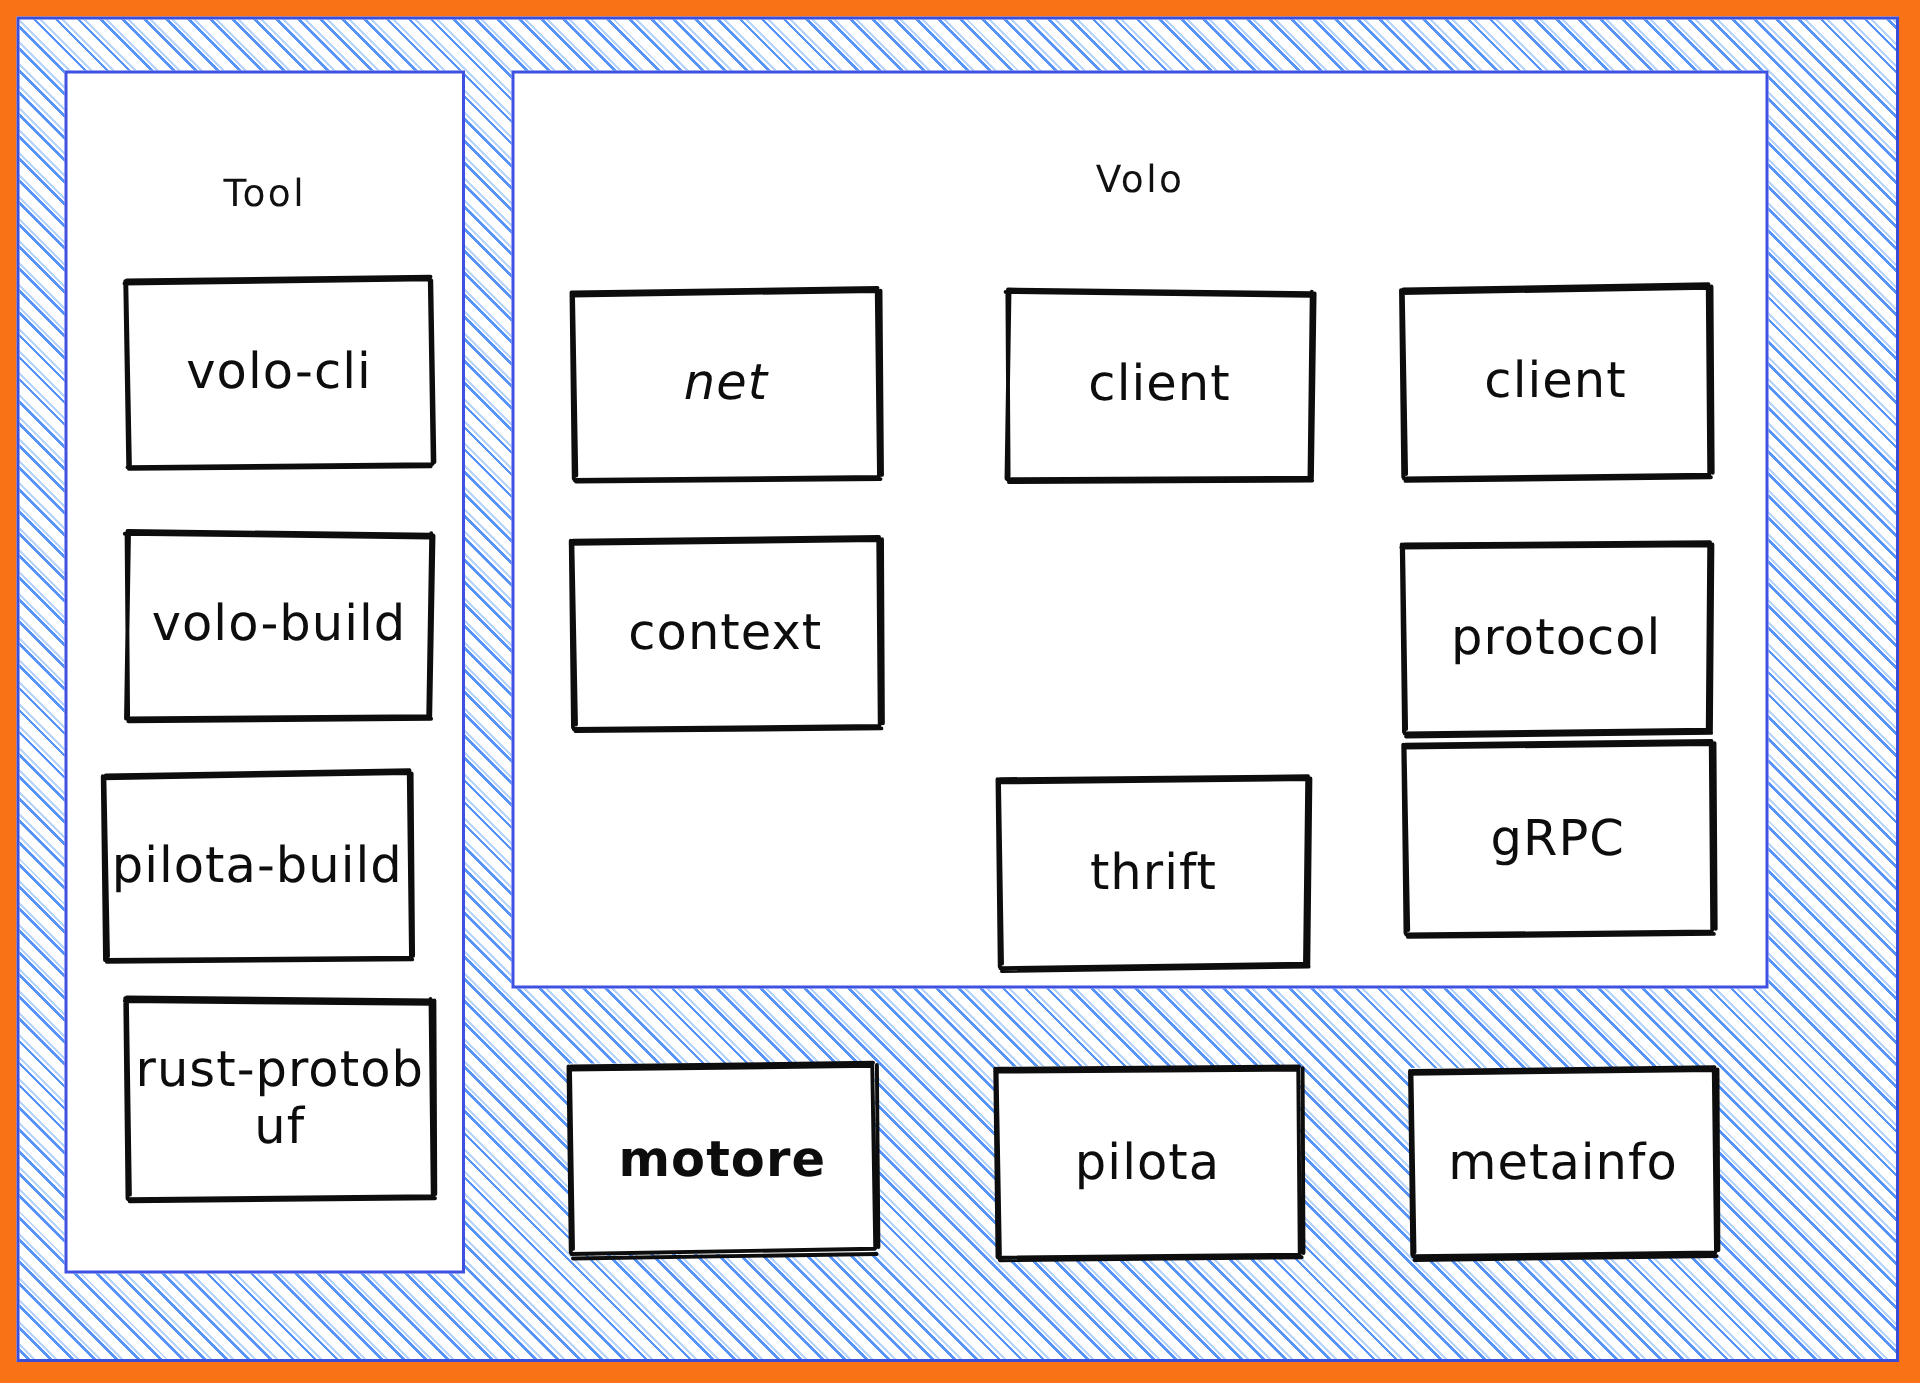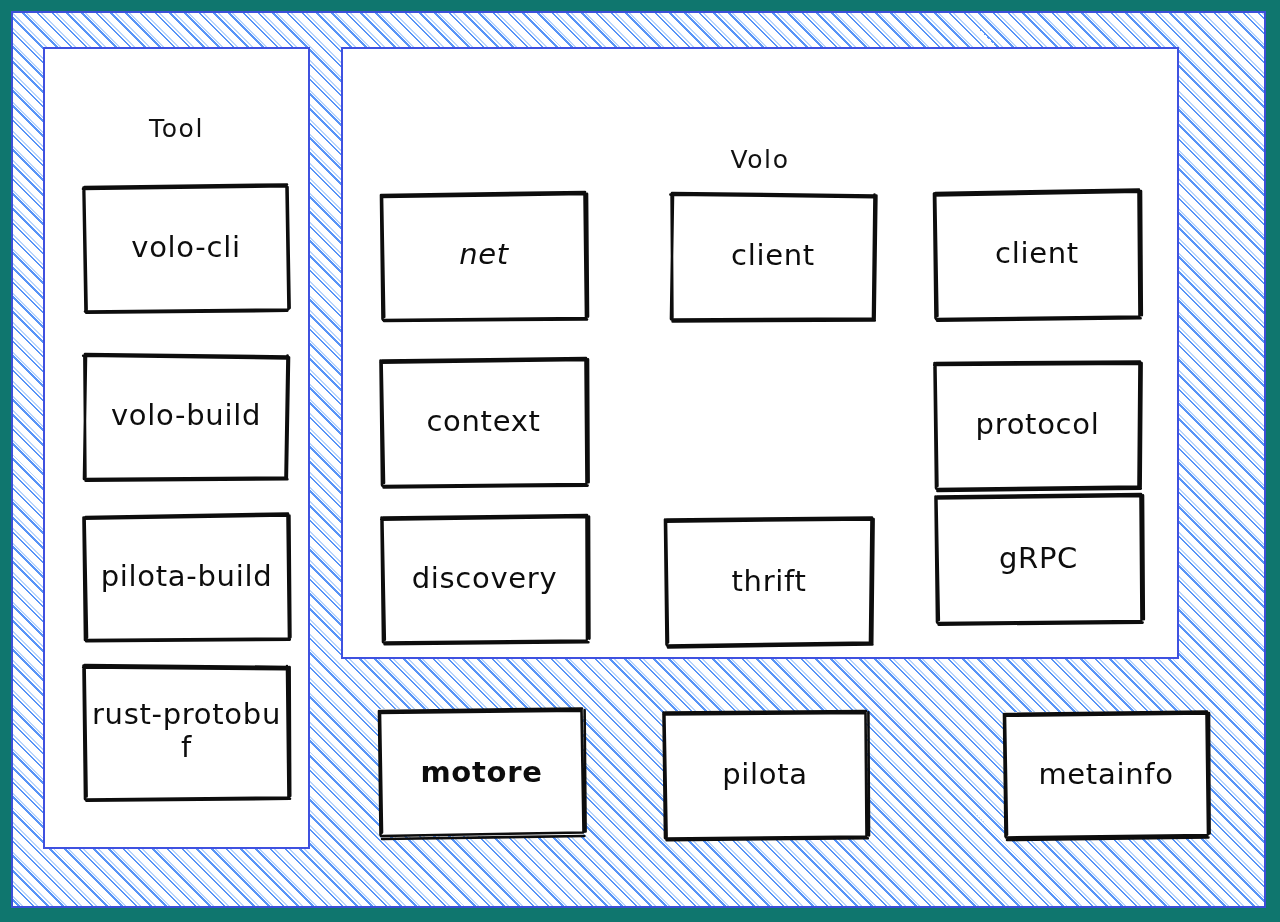--- a/index.html
+++ b/index.html
@@ -9,21 +9,21 @@
     background: #ffffff;
   }
   body {
     font-family: "DejaVu Sans", sans-serif;
   }
 
   #canvas {
     position: relative;
     width: 1280px;
     height: 922px;
-    background: #0f766e;
+    background: #f97316;
     overflow: hidden;
   }
 
   
   .outer-region {
     position: absolute;
     left: 11px;
     top: 11px;
     width: 1255px;
     height: 897px;
@@ -71,21 +71,21 @@
     left: 0;
     right: 0;
     text-align: center;
     color: #111111;
     font-size: 25px;
     letter-spacing: 1.6px;
     font-family: "DejaVu Sans", sans-serif;
     white-space: nowrap;
   }
   .group-tool .group-title { top: 65px; }
-  .group-volo .group-title { top: 56px; margin-top: 40px; }
+  .group-volo .group-title { top: 56px; }
 
   
   .sketch-box {
     position: absolute;
     box-sizing: border-box;
   }
   .sketch-box svg {
     position: absolute;
     left: 0;
     top: 0;
@@ -103,21 +103,21 @@
     background: #ffffff;
   }
   .sketch-box .box-label {
     position: absolute;
     left: 6px;
     right: 6px;
     top: 50%;
     transform: translateY(-50%);
     text-align: center;
     color: #0d0d0d;
-    font-size: 29px;
+    font-size: 33px;
     line-height: 1.16;
     letter-spacing: 0.7px;
     word-break: break-all;
     font-family: "DejaVu Sans", sans-serif;
   }
 </style>
 </head>
 <body>
 
 <div id="canvas">
@@ -139,21 +139,21 @@
 
   <div class="sketch-box" style="left:81px; top:351px; width:210px; height:130px;">
     <div class="box-fill"></div>
     <svg viewBox="0 0 210 130" preserveAspectRatio="none">
       <path d="M4 3 L207 5.5 M206.5 4.5 L204.5 126 M205 126.5 L3.5 128 M3 128 L5 4
                M2.2 4.8 L206 7.4 M208 6.2 L205.8 127.4 M206.4 128.2 L4.6 129.8 M4.4 126 L3.4 5.6" fill="none" stroke="#0d0d0d" stroke-width="2.6" stroke-linecap="round"></path>
     </svg>
     <div class="box-label">volo-build</div>
   </div>
 
-  <div class="sketch-box" style="left:81px; top:511px; width:211px; height:131px;">
+  <div class="sketch-box" style="left:66px; top:511px; width:211px; height:131px;">
     <div class="box-fill"></div>
     <svg viewBox="0 0 211 131" preserveAspectRatio="none">
       <path d="M4.5 6 L207 2.5 M206.5 3.5 L208 127 M207.5 127.5 L4 129 M4 129 L2.5 6.5
                M2.5 7.8 L206 4.4 M208.4 4.6 L209.4 126.2 M208.8 128.6 L5.2 130.2 M6 126.4 L3.6 8" fill="none" stroke="#0d0d0d" stroke-width="2.6" stroke-linecap="round"></path>
     </svg>
     <div class="box-label">pilota-build</div>
   </div>
 
   <div class="sketch-box" style="left:81px; top:661px; width:211px; height:141px;">
     <div class="box-fill"></div>
@@ -207,28 +207,20 @@
 
   <div class="sketch-box" style="left:932px; top:358px; width:211px; height:134px;">
     <div class="box-fill"></div>
     <svg viewBox="0 0 211 134" preserveAspectRatio="none">
       <path d="M4 5 L208 3.5 M207.5 4.5 L206.5 128 M207 128.5 L4.5 131 M4 130 L2.5 5
                M2.2 7 L207 5.6 M209.6 5 L208.6 129.6 M208.8 130.6 L5.4 133 M5.4 128 L3.4 7.4" fill="none" stroke="#0d0d0d" stroke-width="2.6" stroke-linecap="round"></path>
     </svg>
     <div class="box-label">protocol</div>
   </div>
 
-  <div class="sketch-box" style="left:379px; top:512px; width:211px; height:133px;">
-    <div class="box-fill"></div>
-    <svg viewBox="0 0 211 133" preserveAspectRatio="none">
-      <path d="M4 5.5 L208 3 M207.5 4 L208 127.5 M207.5 128.5 L4.5 130.5 M4 130 L2.5 5.5
-               M2.2 7.6 L207 5 M210 4.6 L210.4 126.6 M209.4 130.2 L5.6 132.2 M5.8 127.8 L3.4 8" fill="none" stroke="#0d0d0d" stroke-width="2.6" stroke-linecap="round"></path>
-    </svg>
-    <div class="box-label">discovery</div>
-  </div>
 
   <div class="sketch-box" style="left:663px; top:515px; width:212px; height:133px;">
     <div class="box-fill"></div>
     <svg viewBox="0 0 212 133" preserveAspectRatio="none">
       <path d="M3.5 4.5 L209 2.5 M208.5 3.5 L207 127 M207.5 127.5 L4 130.5 M3.5 129.5 L2 4.5
                M2 6.6 L208 4.4 M210.6 4 L209.2 128.6 M209.4 129.4 L5 132.4 M5 127.4 L3 7" fill="none" stroke="#0d0d0d" stroke-width="2.6" stroke-linecap="round"></path>
     </svg>
     <div class="box-label">thrift</div>
   </div>
 
@@ -252,21 +244,21 @@
 
   <div class="sketch-box" style="left:661px; top:708px; width:208px; height:133px;">
     <div class="box-fill"></div>
     <svg viewBox="0 0 208 133" preserveAspectRatio="none">
       <path d="M4 4.5 L205 3 M204.5 4 L205.5 128 M205 128.5 L4.5 130.5 M4 130 L2.5 4.5
                M2.4 6.4 L204 5 M207.4 4.2 L208 127.4 M206.8 130.2 L5.6 132.2 M5.6 128.4 L3.4 6.8" fill="none" stroke="#0d0d0d" stroke-width="2.6" stroke-linecap="round"></path>
     </svg>
     <div class="box-label">pilota</div>
   </div>
 
-  <div class="sketch-box" style="left:1002px; top:709px; width:208px; height:131px;">
+  <div class="sketch-box" style="left:938px; top:709px; width:208px; height:131px;">
     <div class="box-fill"></div>
     <svg viewBox="0 0 208 131" preserveAspectRatio="none">
       <path d="M3.5 5 L205 2.5 M204.5 3.5 L206 125 M205.5 126 L4 128.5 M3.5 127.5 L2 5
                M2.2 6.8 L204 4.4 M207 4 L207.6 124.4 M206.4 128.4 L5 131 M5 125.8 L3 7.2" fill="none" stroke="#0d0d0d" stroke-width="2.6" stroke-linecap="round"></path>
     </svg>
     <div class="box-label">metainfo</div>
   </div>
 
 </div>
 

